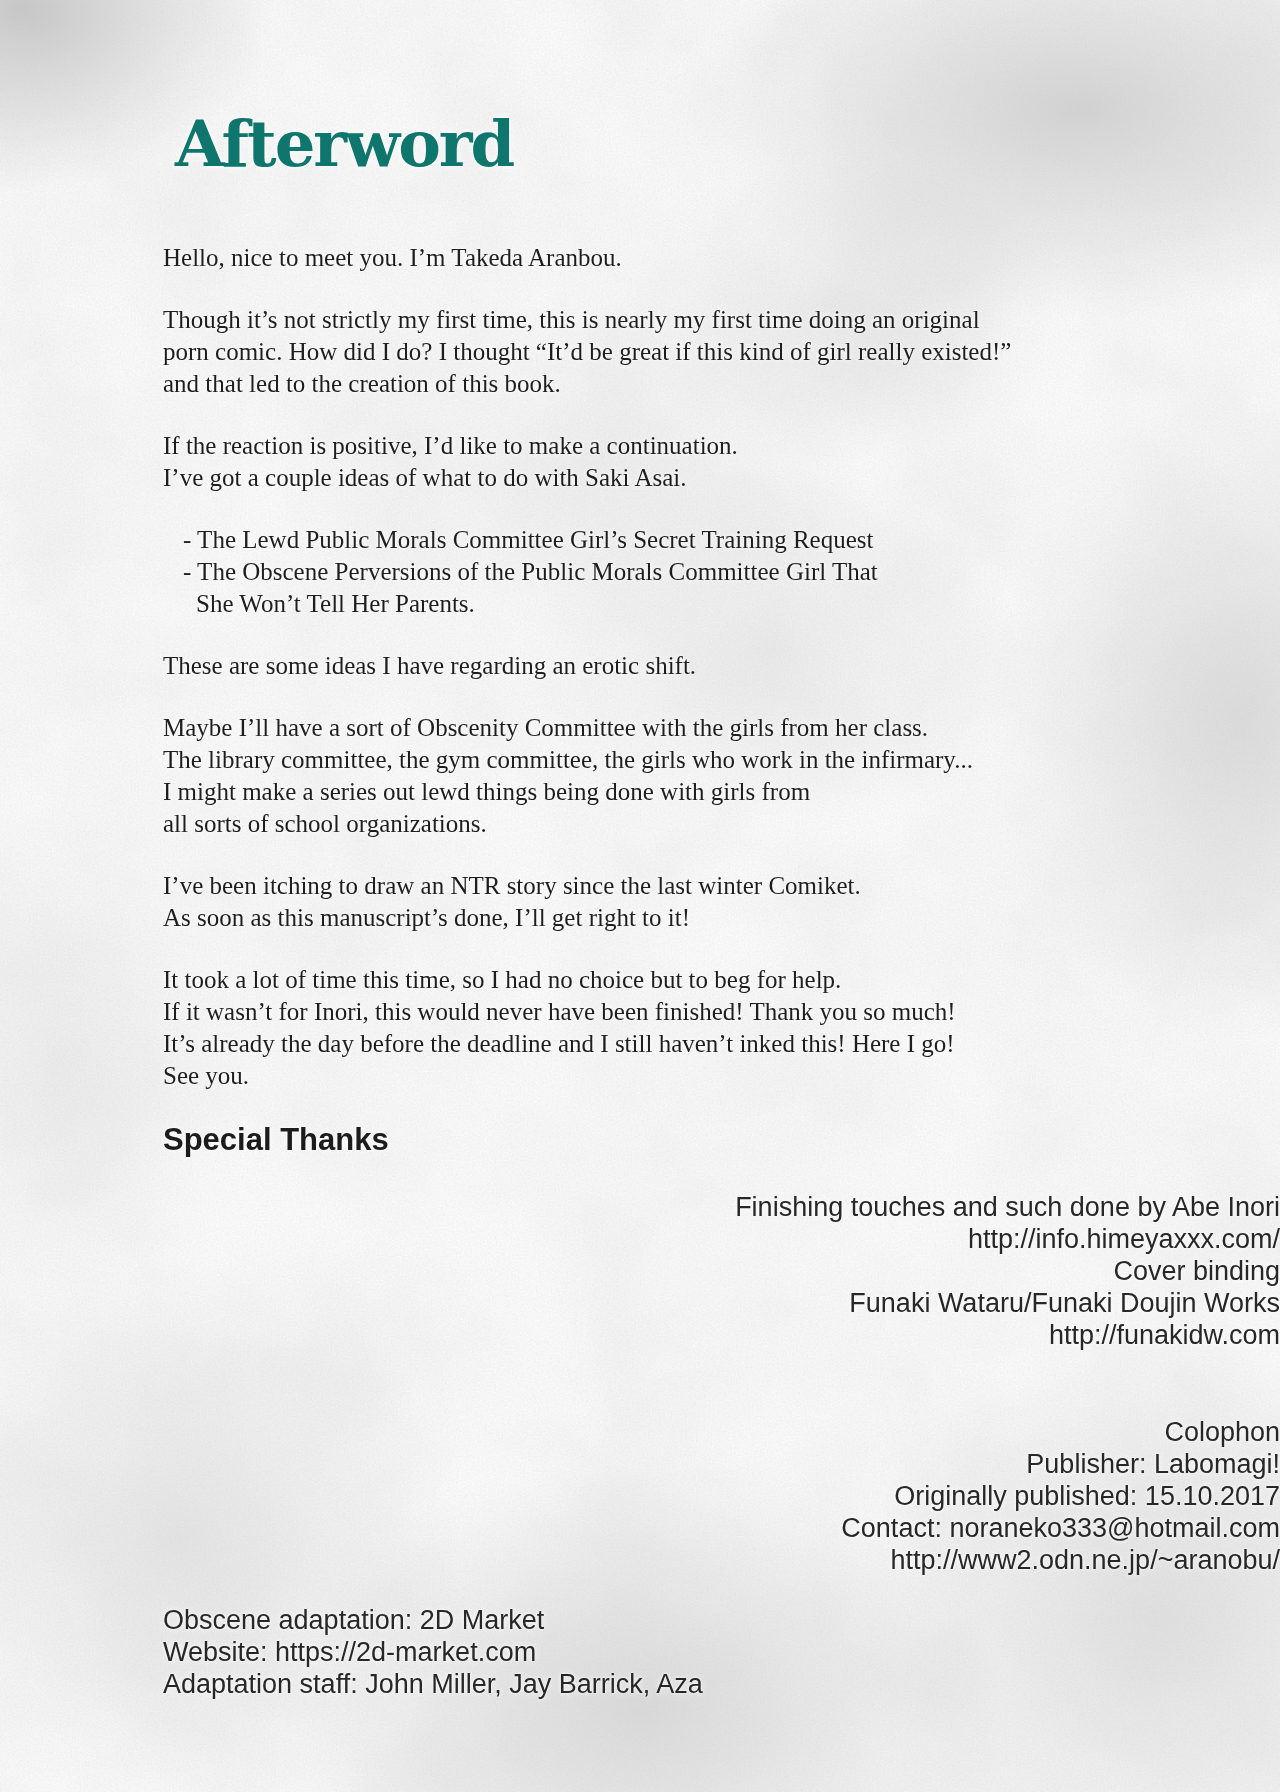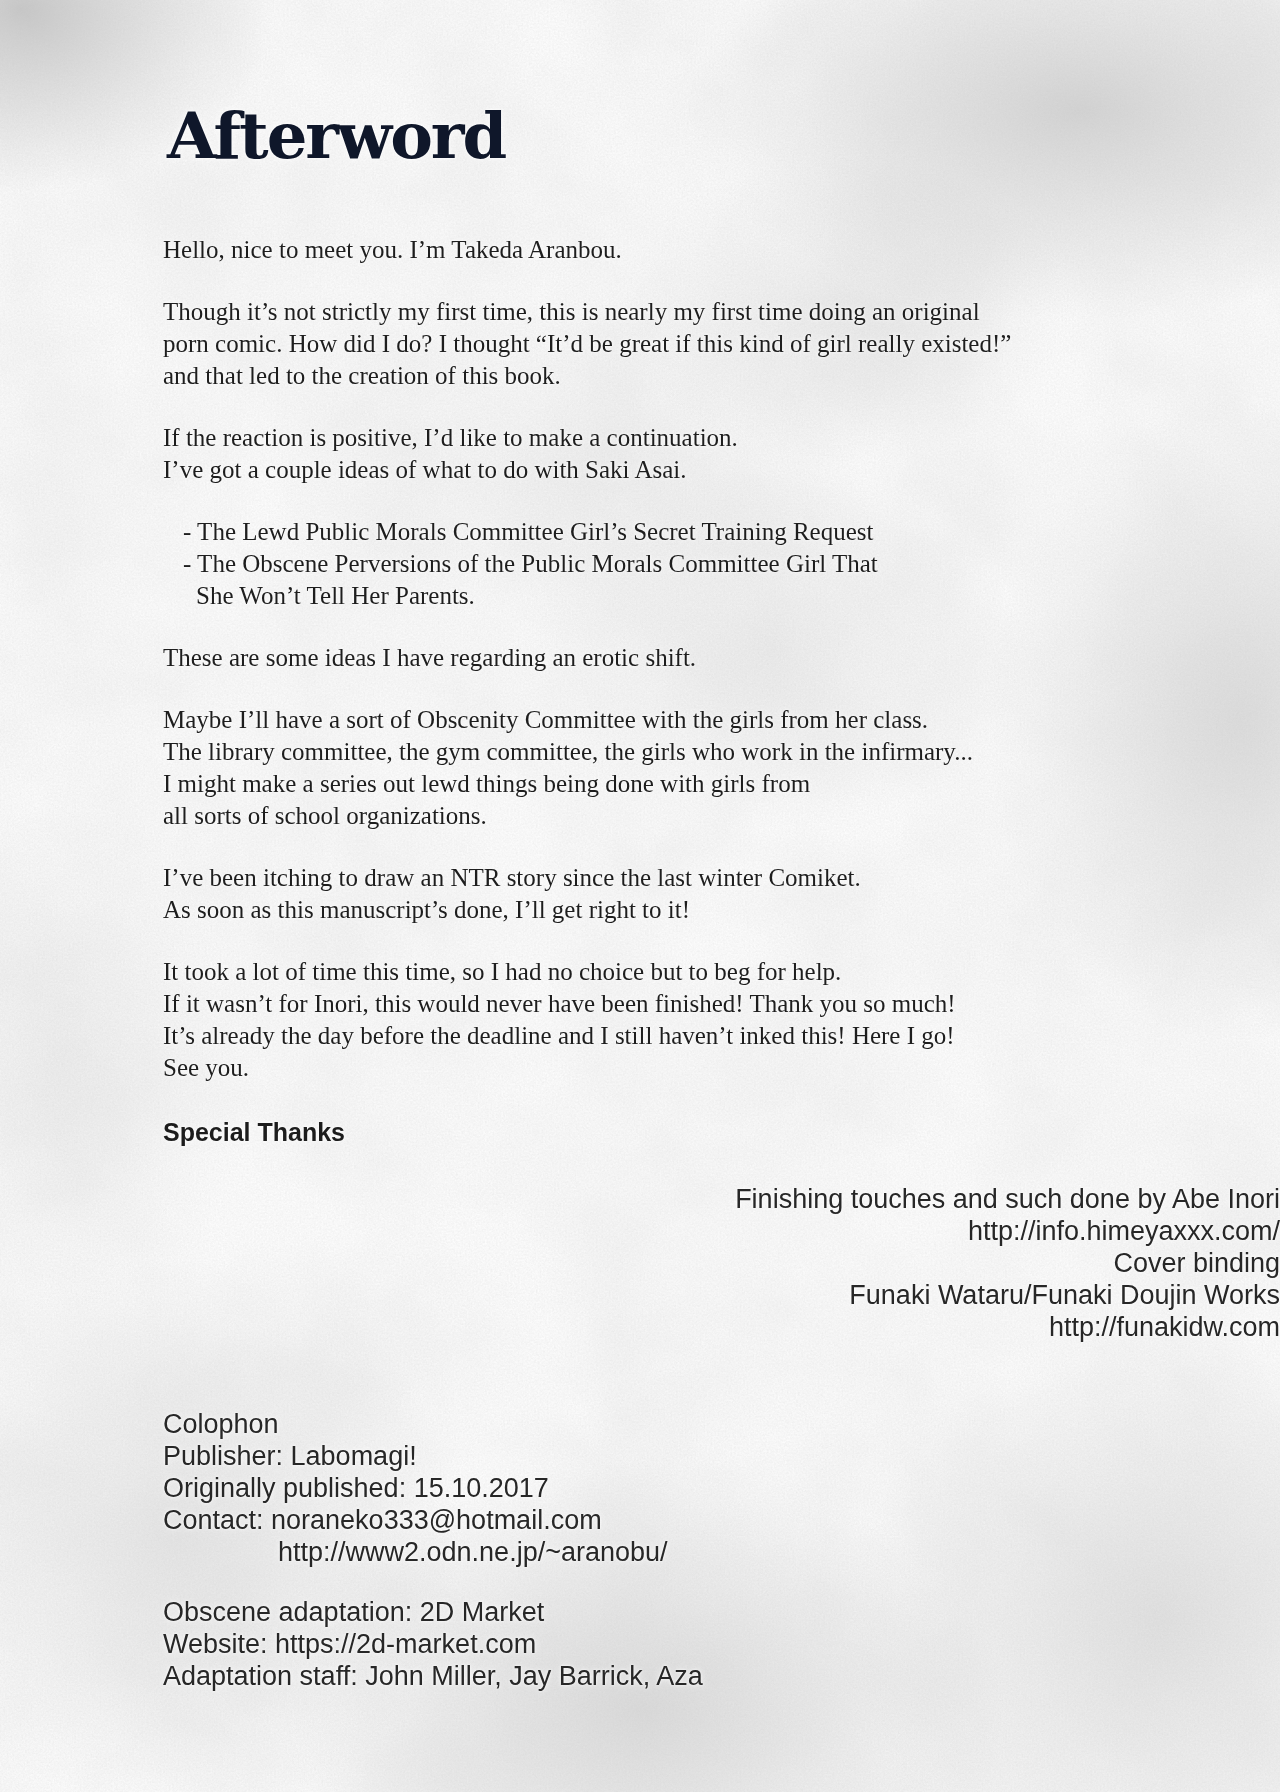--- a/index.html
+++ b/index.html
@@ -32,27 +32,27 @@
   svg.texture { position: absolute; inset: 0; display: block; }
 
   .content {
     position: relative;
     padding: 96px 0 0 163px;
     width: 1117px;
     text-shadow: 0 0 3px rgba(255,255,255,0.95), 0 0 8px rgba(255,255,255,0.75);
   }
 
   .page-title {
-    margin: 4px;
+    margin: 12px;
     font-family: "DejaVu Serif", serif;
     font-weight: bold;
     font-size: 64px;
     line-height: 72px;
     letter-spacing: -2px;
-    color: #0f172a;
+    color: #0f766e;
   }
 
   .serif-body {
     margin-top: 62px;
     font-family: "Liberation Serif", serif;
     font-size: 25px;
     line-height: 32px;
     color: #1e1e1e;
   }
   .para  { margin: 0 0 30px 0; white-space: pre-line; }
@@ -61,27 +61,27 @@
   .idea  { margin: 0; white-space: pre-line; padding-left: 33px; text-indent: -13px; }
 
   .sans-body {
     font-family: "Liberation Sans", sans-serif;
     font-size: 27px;
     line-height: 32px;
     color: #272727;
   }
   .st-heading {
     margin: 32px 0 35px 0;
-    font-size: 25px;
+    font-size: 31px;
     font-weight: bold;
     color: #1c1c1c;
   }
   .sans-line { margin: 0; }
   .credits-block  { margin: 0 0 65px 0; text-align: right; }
-  .colophon-block { margin: 0 0 28px 0; }
+  .colophon-block { margin: 0 0 28px 0; text-align: right; }
   .indent { margin-left: 115px; }
 </style>
 </head>
 <body>
 
 <div class="clouds"></div>
 
 <svg class="texture" width="1280" height="1792" xmlns="http://www.w3.org/2000/svg">
   <filter id="grain" x="0" y="0" width="100%" height="100%">
     <feTurbulence type="fractalNoise" baseFrequency="0.55" numOctaves="3" seed="11"></feTurbulence>

